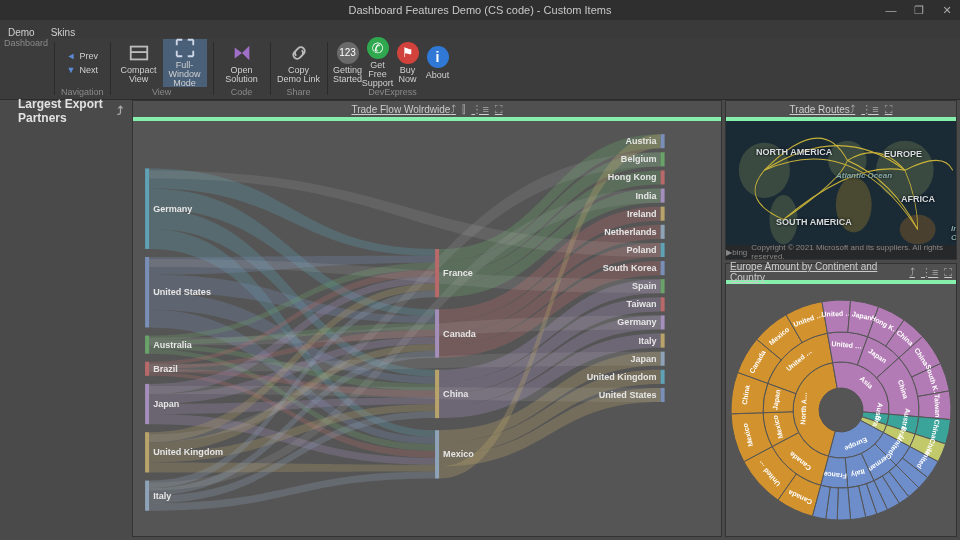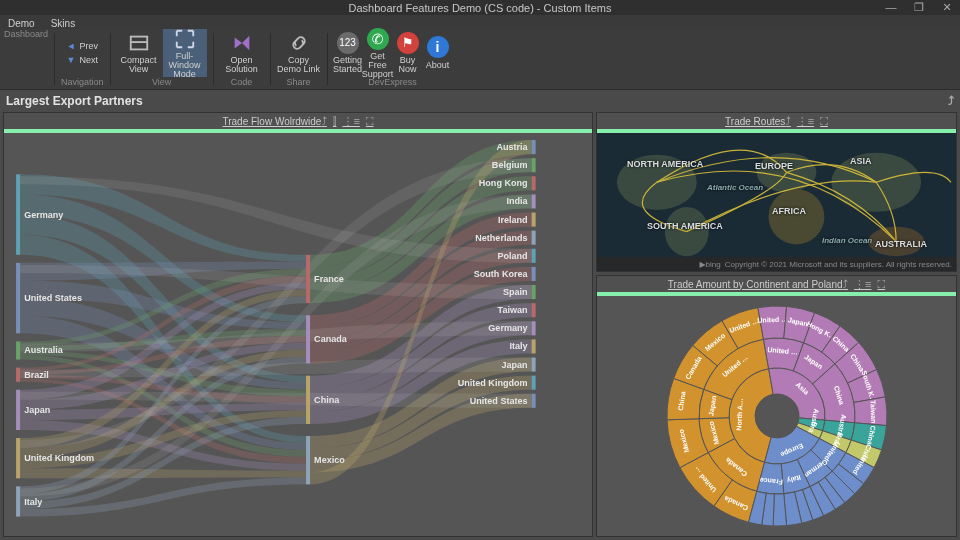--- a/index.html
+++ b/index.html
@@ -12,21 +12,21 @@
   .menubar span { padding: 0 8px; }
   .ribbon { height: 62px; background: #3c3c3c; border-bottom: 1px solid #2b2b2b; display: flex; align-items: stretch; }
   .ribbon-group { display: flex; flex-direction: column; align-items: center; padding: 0 4px; }
   .ribbon-items { display: flex; gap: 2px; flex: 1; align-items: center; }
   .ribbon-group-label { font-size: 9px; color: #8a8a8a; text-align: center; padding-bottom: 2px; }
   .ribbon-btn { display: flex; flex-direction: column; align-items: center; justify-content: center; width: 44px; height: 48px; gap: 2px; font-size: 9px; color: #d0d0d0; }
   .ribbon-btn.small { width: 28px; }
   .ribbon-btn.active { background: #4a5f78; }
   .sep { width: 1px; background: #2b2b2b; margin: 4px 2px; }
   .icon { width: 22px; height: 22px; display: inline-block; }
-  .content { flex: 1; display: flex; flex-direction: column; background: #4a4a4a; }
+  .content { flex: 1; display: flex; flex-direction: row; background: #4a4a4a; padding-left: 12px; }
   .page-header { height: 22px; display: flex; align-items: center; justify-content: space-between; padding: 0 6px; background: #4a4a4a; font-size: 12px; font-weight: bold; color: #e2e2e2; }
   .panels { flex: 1; display: grid; grid-template-columns: 590px 1fr; grid-template-rows: 160px 1fr; gap: 3px; padding: 0 3px 3px 3px; }
   .panel { background: #555; display: flex; flex-direction: column; border: 1px solid #333; }
   .panel.sankey { grid-row: 1 / 3; }
   .panel-head { height: 20px; display: flex; align-items: center; justify-content: center; padding: 0 4px; background: #505050; font-size: 10px; color: #ccc; border-bottom: 4px solid #86efac; text-decoration: underline; }
   .panel-icons { display: flex; gap: 6px; font-size: 11px; color: #aaa; }
   .panel-body { flex: 1; position: relative; overflow: hidden; }
   
   .sankey-body { background: #555; }
   .sankey-svg { width: 100%; height: 100%; }
@@ -300,37 +300,37 @@
               <path d="M90 100 Q180 60 190 40"></path>
               <path d="M90 100 Q200 40 280 50"></path>
               <path d="M190 40 Q240 20 280 50"></path>
               <path d="M190 40 Q260 60 300 110"></path>
               <path d="M280 50 Q300 80 300 110"></path>
               <path d="M60 50 Q20 80 90 100"></path>
               <path d="M280 50 Q340 30 355 50"></path>
             </g>
           </svg>
           <div class="map-label" style="left:30px;top:18px">NORTH AMERICA</div>
-          <div class="map-label" style="left:50px;top:80px">SOUTH AMERICA</div>
+          <div class="map-label" style="left:50px;top:88px">SOUTH AMERICA</div>
           <div class="map-label" style="left:158px;top:20px">EUROPE</div>
           <div class="map-label" style="left:175px;top:65px">AFRICA</div>
           <div class="map-label" style="left:253px;top:15px">ASIA</div>
           <div class="map-label" style="left:278px;top:98px">AUSTRALIA</div>
           <div class="map-label map-small" style="left:110px;top:42px">Atlantic Ocean</div>
           <div class="map-label map-small" style="left:225px;top:95px">Indian Ocean</div>
           <div class="map-attrib">
             <span>▶bing</span>
             <span>Copyright © 2021 Microsoft and its suppliers.  All rights reserved.</span>
           </div>
         </div>
       </div>
 
       <div class="panel">
         <div class="panel-head">
-          <span>Trade Amount by Continent and Poland</span>
+          <span>Europe Amount by Continent and Country</span>
           <div class="panel-icons">
             <span>⤴</span>
             <span>⋮≡</span>
             <span>⛶</span>
           </div>
         </div>
         <div class="panel-body sun-body">
           <svg class="sun-svg" id="sun-svg" width="230" height="230" viewBox="-115 -115 230 230">
               <path d="M-12.423314164921 46.36443966187528 A48 48 0 0 1 -8.335112528012656 -47.27077214458598 L-3.820259908672467 -21.665770566268577 A22 22 0 0 0 -5.694018992255459 21.2503681783595 Z" fill="#d2932f" stroke="#555" stroke-width="1"></path>
               <text x="-34.96668775536502" y="-1.5266785577867694" text-anchor="middle" transform="rotate(272.5 -34.96668775536502 -1.5266785577867694)">North A…</text>

